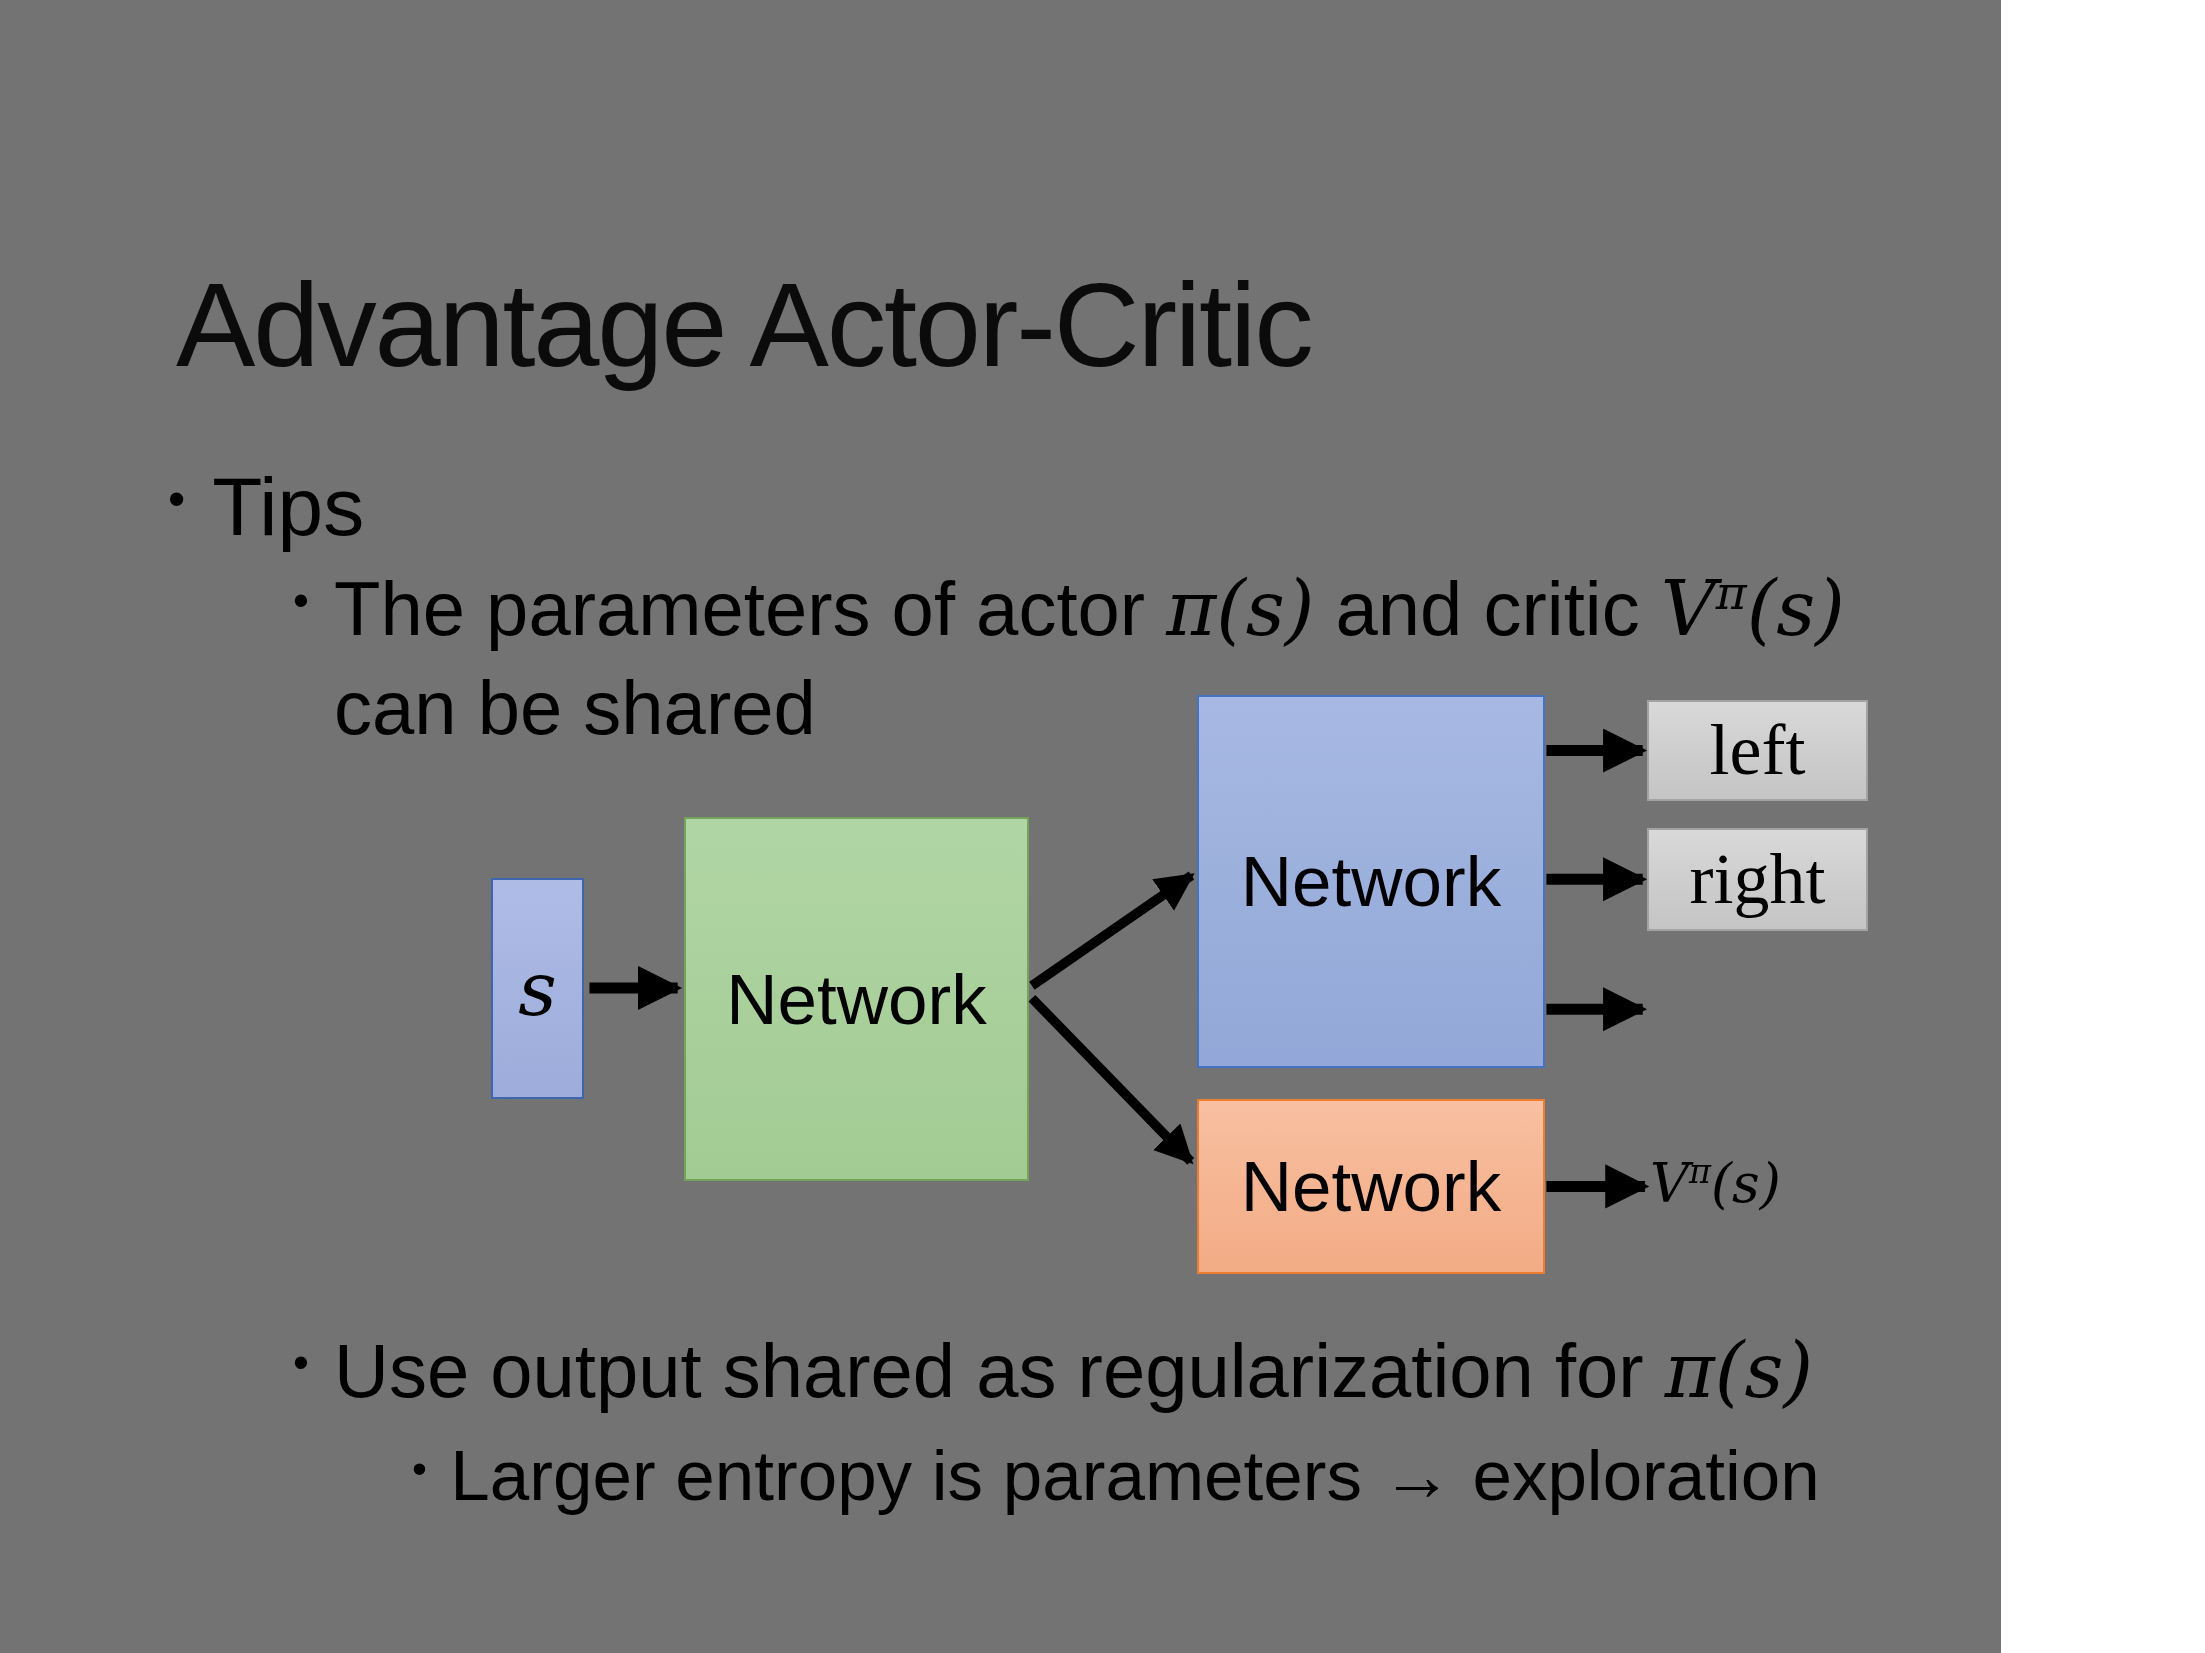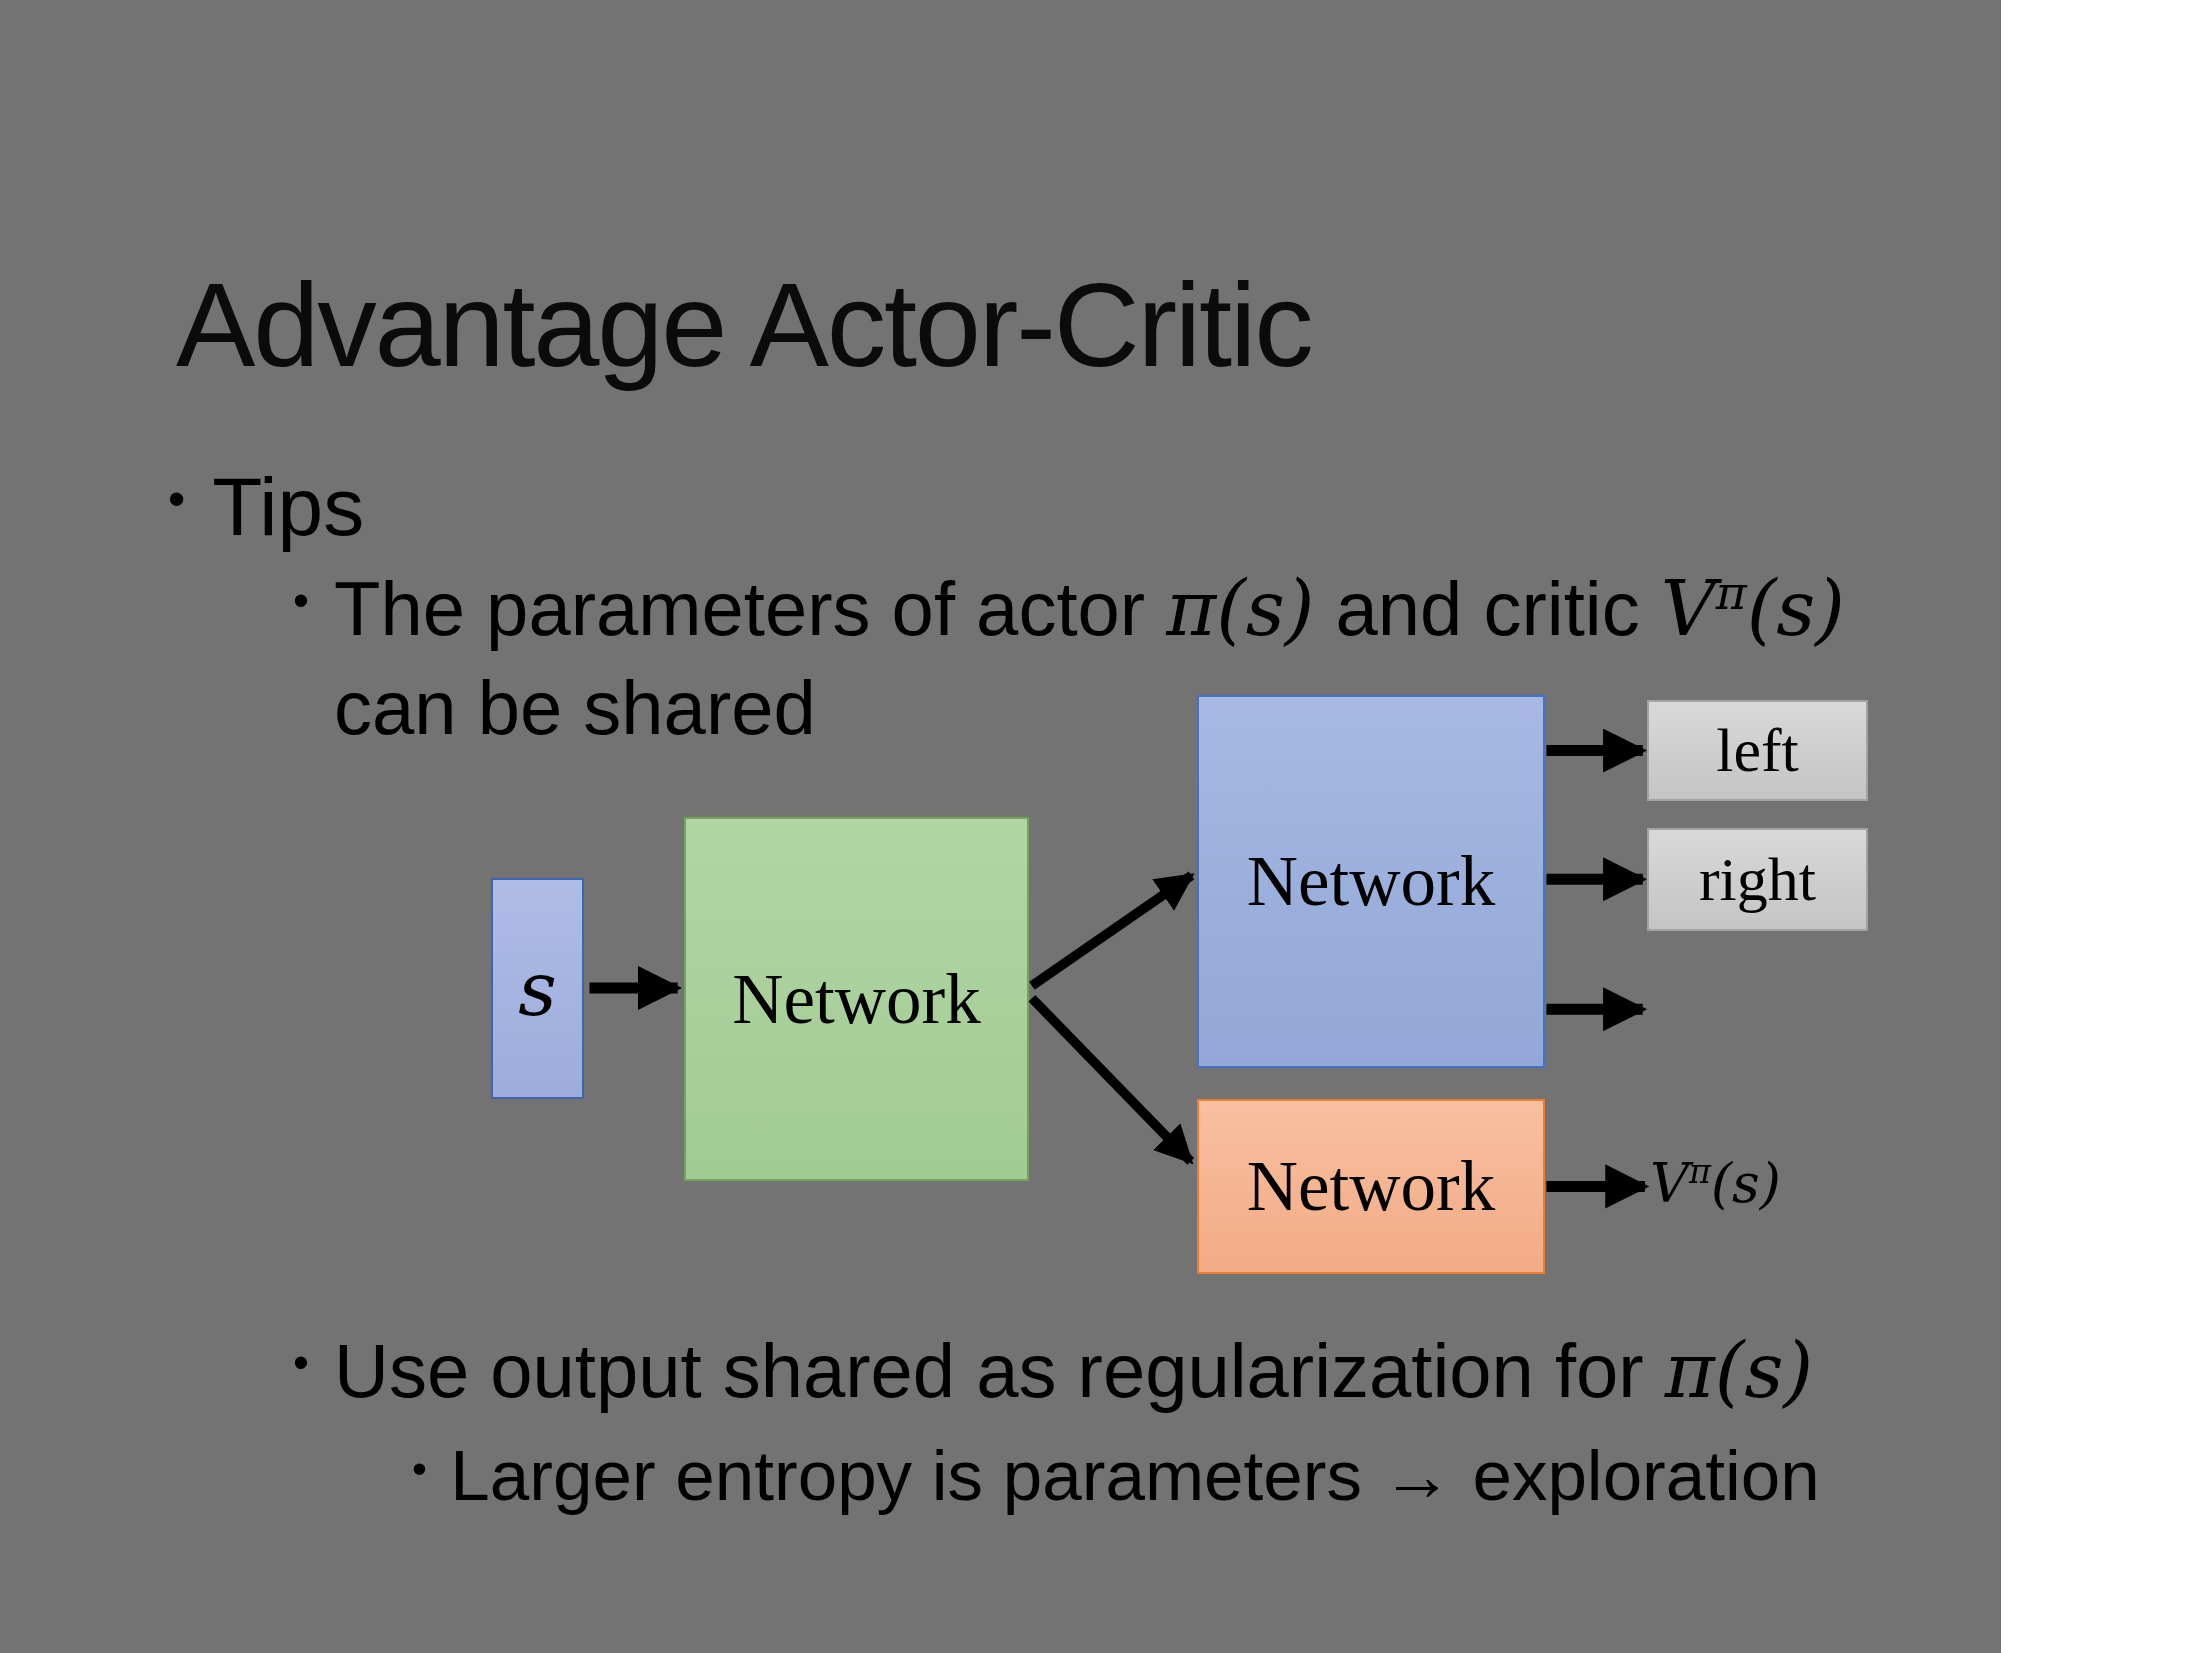--- a/index.html
+++ b/index.html
@@ -16,41 +16,41 @@
   .row{position:absolute;display:flex;align-items:flex-start;line-height:1.3;}
   .glyph{flex:none;font-size:.60em;line-height:1;margin-top:.40em;margin-right:.55em;}
   .row-tips{left:168px;top:454px;font-size:82px;}
   .row-shared{left:293px;top:560px;font-size:76px;}
   .row-entropy{left:293px;top:1322px;font-size:76px;}
   .row-explore{left:412px;top:1430px;font-size:71px;}
   .math{font-family:"DejaVu Serif","Liberation Serif",serif;font-style:italic;}
   sup.math{font-size:.62em;line-height:0;}
   
   .box{position:absolute;box-sizing:border-box;display:flex;align-items:center;justify-content:center;}
-  .net-label{font-family:Liberation Serif, serif;font-size:71px;color:#000;}
+  .net-label{font-family:Liberation Sans, sans-serif;font-size:71px;color:#000;}
   #input-box{left:491px;top:878px;width:93px;height:221px;
     background:linear-gradient(180deg,#AFBCE6 0%,#A4B3DF 55%,#9DACDB 100%);
     border:2.2px solid #3E66B0;}
   #input-box .math{font-size:75px;}
   #shared-box{left:684px;top:817px;width:345px;height:364px;
     background:linear-gradient(180deg,#B1D6A5 0%,#A9CF9B 55%,#A2CB93 100%);
     border:2.2px solid #74A45B;}
   #actor-box{left:1197px;top:695px;width:348px;height:373px;
     background:linear-gradient(180deg,#A7B9E3 0%,#9BAFDC 55%,#93A8D8 100%);
     border:2.2px solid #4472C4;}
   #critic-box{left:1197px;top:1099px;width:348px;height:175px;
     background:linear-gradient(180deg,#F8C0A1 0%,#F5B491 55%,#F2AC86 100%);
     border:2.2px solid #ED7D31;}
   .action-box{left:1647px;width:221px;
     background:linear-gradient(180deg,#D9D9D9 0%,#CDCDCD 55%,#C5C5C5 100%);
     border:2.2px solid #A3A3A3;}
   #action-left{top:700px;height:101px;}
   #action-right{top:828px;height:103px;}
   #action-fire{top:957px;height:105px;}
-  .action-label{font-family:"Liberation Serif",serif;font-size:62px;color:#000;}
+  .action-label{font-family:"Liberation Serif",serif;font-size:72px;color:#000;}
   #critic-output{
     position:absolute;left:1650px;top:1186px;transform:translateY(-54%);
     font-size:54px;white-space:nowrap;
   }
   
   #arrows{position:absolute;left:0;top:0;pointer-events:none;}
   #arrows line{stroke:#000;}
 </style>
 </head>
 <body>

